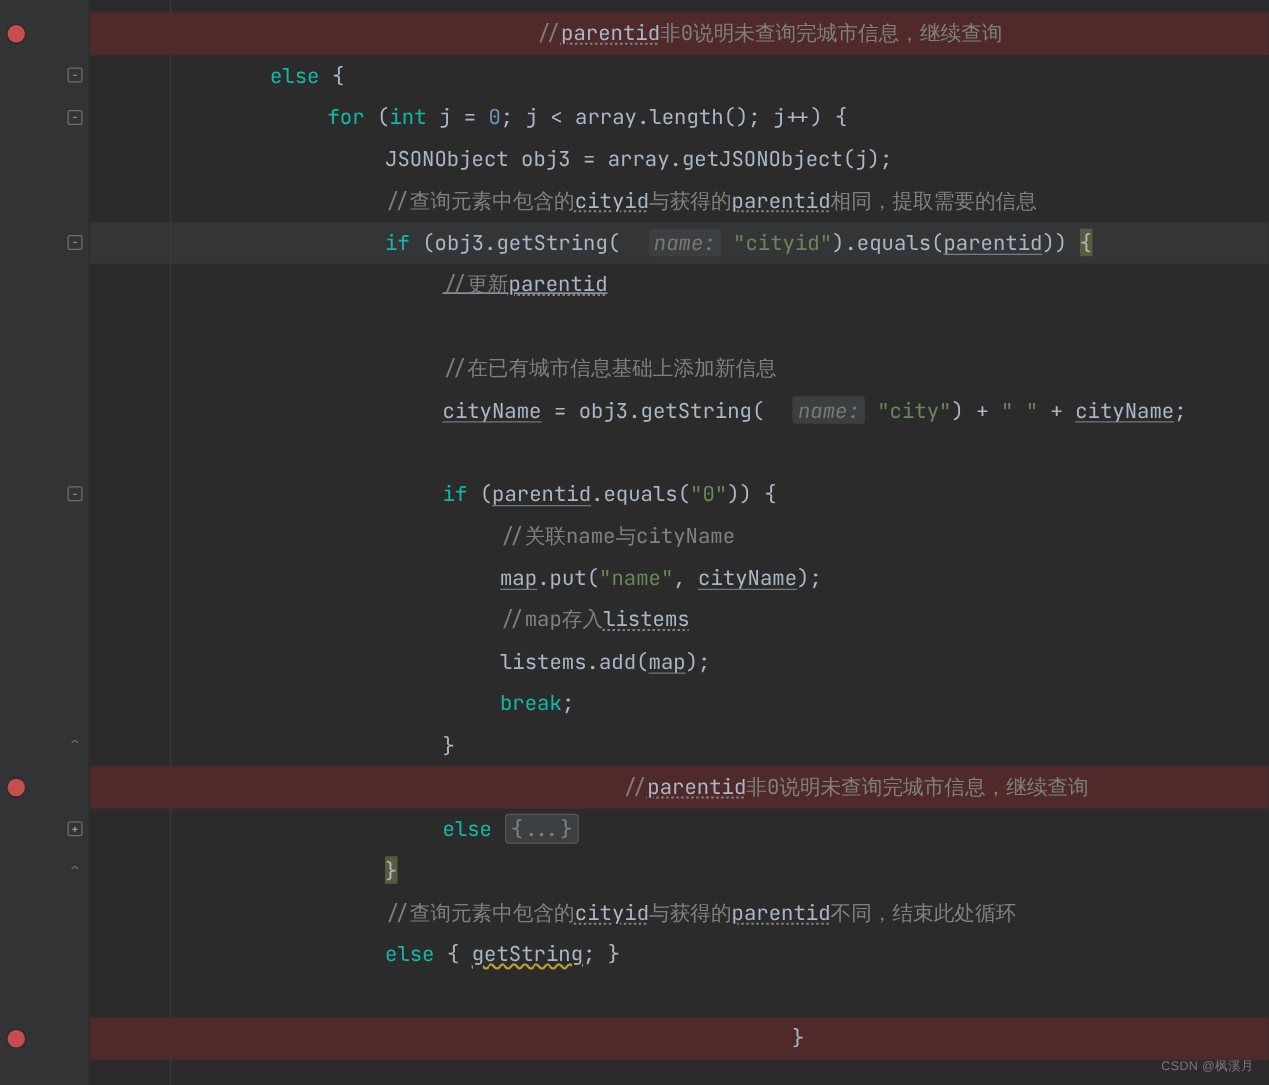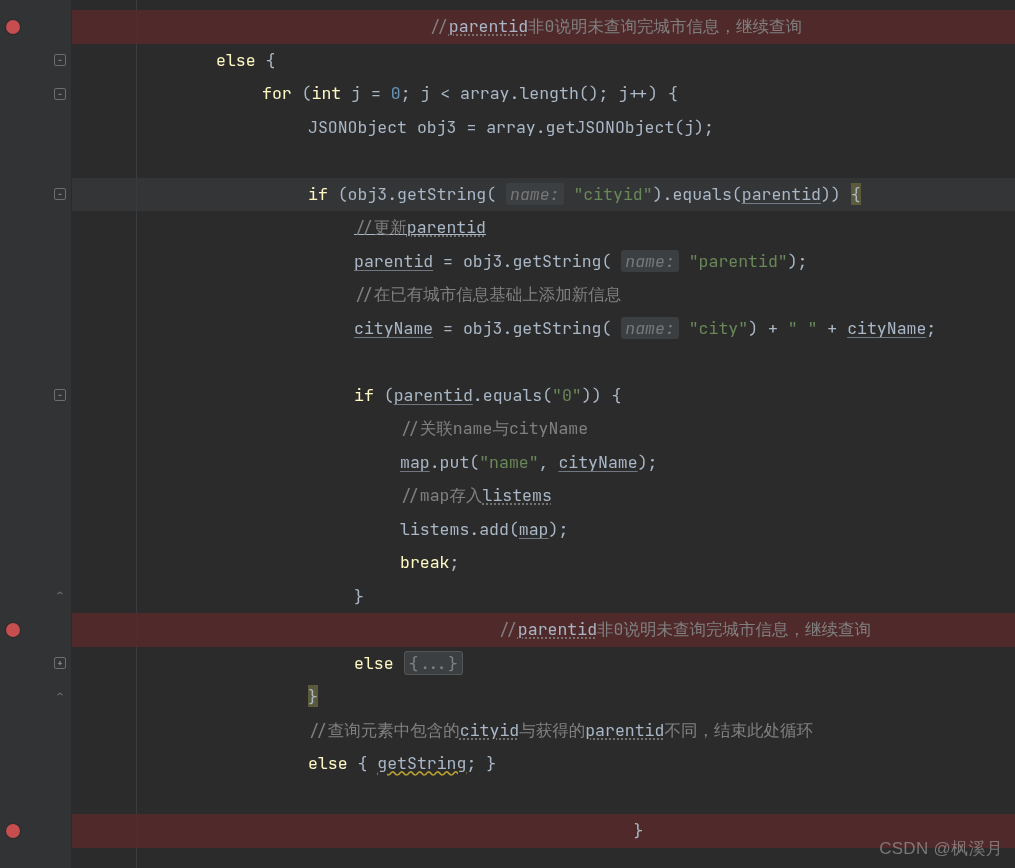--- a/index.html
+++ b/index.html
@@ -43,33 +43,33 @@
   width:12px; height:12px;
   border:1px solid #6e6e6e;
   color:#a9a9a9;
   font-size:9px; line-height:10px;
   text-align:center;
   border-radius:2px;
   margin-left:4px;
   cursor:pointer;
 }
 
-.kw { color:#fef9c3;margin-top:36px; }
+.kw { color:#14b8a6;margin-top:36px; }
 .num { color:#6897bb; }
 .str { color:#6a8759; }
 .cm { color:#808080; }
-.hint { color:#787878; background:#3c3f41; padding:0 4px; border-radius:3px; font-style:italic;}
+.hint { color:#787878; background:#3c3f41; padding:0 4px; border-radius:3px; font-style:italic;margin-left:13px;}
 .ul { text-decoration:underline; text-decoration-color:rgba(169,183,198,0.55); text-decoration-thickness:1px; text-underline-offset:3px;}
 .cmul { text-decoration:underline dotted; text-decoration-color:#808080; text-underline-offset:3px;}
 .warn { text-decoration:underline wavy #b8a131; }
 .carethl { background:#5b5a3b; }
 .foldinline { background:#3c3f41; color:#808080; padding:0 4px; border-radius:3px; border:1px solid #555;}
 .watermark {
   position:absolute; right:12px; bottom:8px;
-  font-family:sans-serif; font-size:17px;
+  font-family:sans-serif; font-size:10px;
   color:rgba(180,180,180,0.55);
   letter-spacing:0.3px;
 }
 .vbar {
   position:absolute; top:0; bottom:0; width:1px;
   background:#3a3c3e;
 }
 </style>
 </head>
 <body>
@@ -121,23 +121,23 @@
       <div class="gline" style="top: 814px;">
         <div class="bp"></div>
       </div>
     </div>
   <div class="code" id="code">
     <div class="vbar" style="left:64px"></div>
   <div class="line red" style="top: 10px; padding-left: 144px;"><span class="cm">//</span><span class="cmul">parentid</span><span class="cm">非0说明未查询完城市信息，继续查询</span></div>
       <div class="line" style="top: 43.5px; padding-left: 144px;"><span class="kw">else</span><span> {</span></div>
       <div class="line" style="top: 77px; padding-left: 190px;"><span class="kw">for</span><span> (</span><span class="kw">int</span><span> j = </span><span class="num">0</span><span>; j &lt; array.length(); j++) {</span></div>
       <div class="line" style="top: 110.5px; padding-left: 236px;"><span>JSONObject obj3 = array.getJSONObject(j);</span></div>
+      <div class="line" style="top: 144px; padding-left: 236px;"><span class="cm">//查询元素中包含的</span><span class="cmul">cityid</span><span class="cm">与获得的</span><span class="cmul">parentid</span><span class="cm">相同，提取需要的信息</span></div>
       <div class="line highlight" style="top: 177.5px; padding-left: 236px;"><span class="kw">if</span><span> (obj3.getString( </span><span class="hint">name:</span><span> </span><span class="str">"cityid"</span><span>).equals(</span><span class="ul">parentid</span><span>)) </span><span class="carethl">{</span></div>
       <div class="line" style="top: 211px; padding-left: 282px; text-decoration: underline;"><span class="cm">//更新</span><span class="cmul">parentid</span></div>
-      <div class="line" style="top: 244.5px; padding-left: 282px;"><span class="ul">parentid</span><span> = obj3.getString( </span><span class="hint">name:</span><span> </span><span class="str">"parentid"</span><span>);</span></div>
       <div class="line" style="top: 278px; padding-left: 282px;"><span class="cm">//在已有城市信息基础上添加新信息</span></div>
       <div class="line" style="top: 311.5px; padding-left: 282px;"><span class="ul">cityName</span><span> = obj3.getString( </span><span class="hint">name:</span><span> </span><span class="str">"city"</span><span>) + </span><span class="str">" "</span><span> + </span><span class="ul">cityName</span><span>;</span></div>
       <div class="line" style="top: 378.5px; padding-left: 282px;"><span class="kw">if</span><span> (</span><span class="ul">parentid</span><span>.equals(</span><span class="str">"0"</span><span>)) {</span></div>
       <div class="line" style="top: 412px; padding-left: 328px;"><span class="cm">//关联name与cityName</span></div>
       <div class="line" style="top: 445.5px; padding-left: 328px;"><span class="ul">map</span><span>.put(</span><span class="str">"name"</span><span>, </span><span class="ul">cityName</span><span>);</span></div>
       <div class="line" style="top: 479px; padding-left: 328px;"><span class="cm">//map存入</span><span class="cmul">listems</span></div>
       <div class="line" style="top: 512.5px; padding-left: 328px;"><span>listems.add(</span><span class="ul">map</span><span>);</span></div>
       <div class="line" style="top: 546px; padding-left: 328px;"><span class="kw">break</span><span>;</span></div>
       <div class="line" style="top: 579.5px; padding-left: 282px;"><span>}</span></div>
       <div class="line red" style="top: 613px; padding-left: 282px;"><span class="cm">//</span><span class="cmul">parentid</span><span class="cm">非0说明未查询完城市信息，继续查询</span></div>

